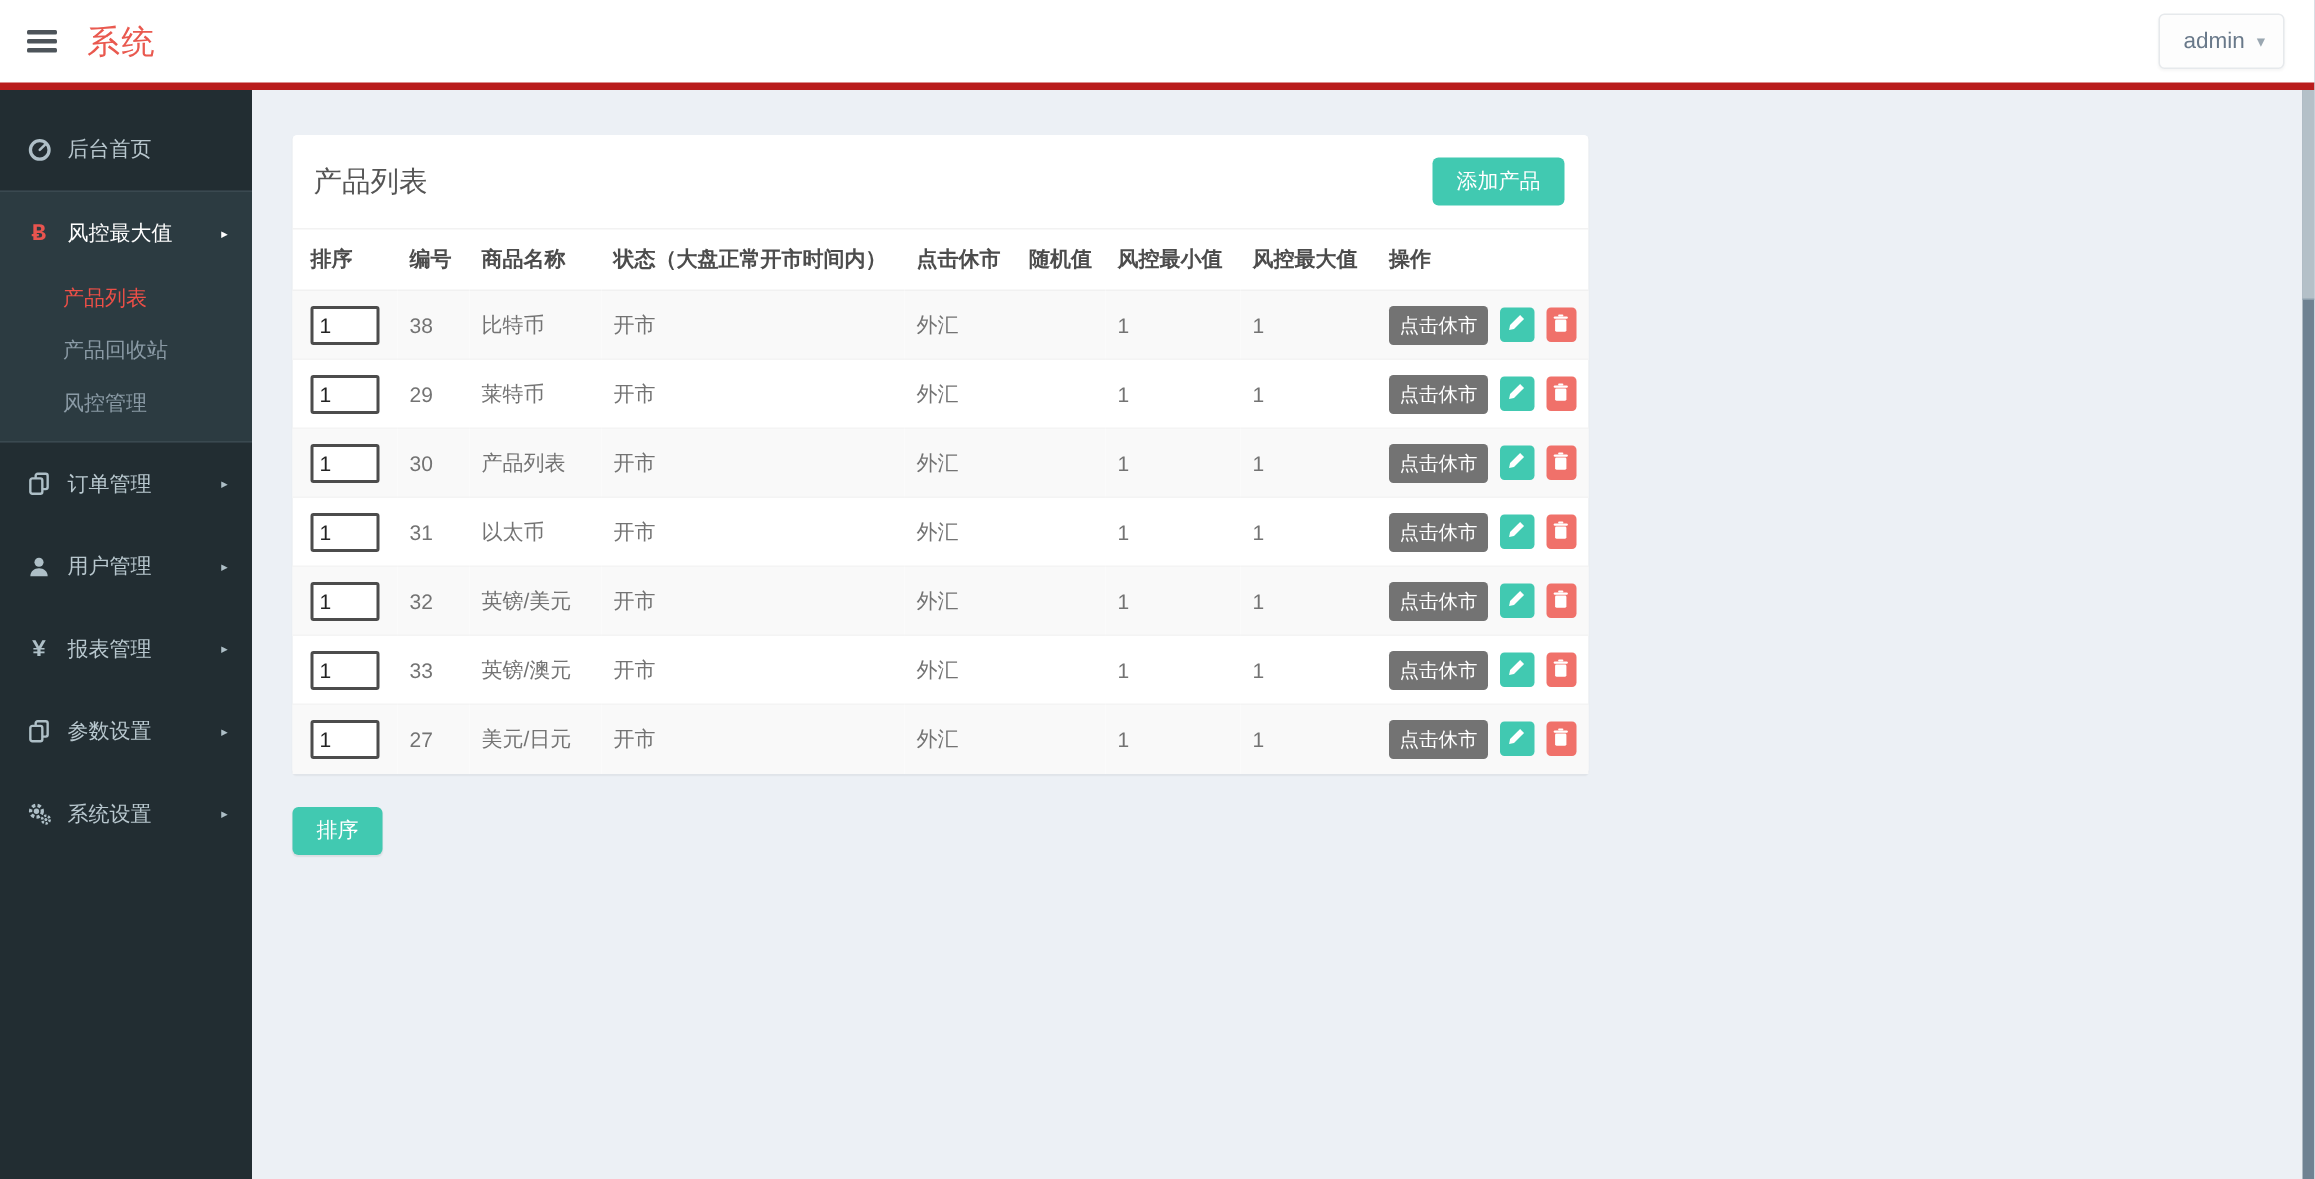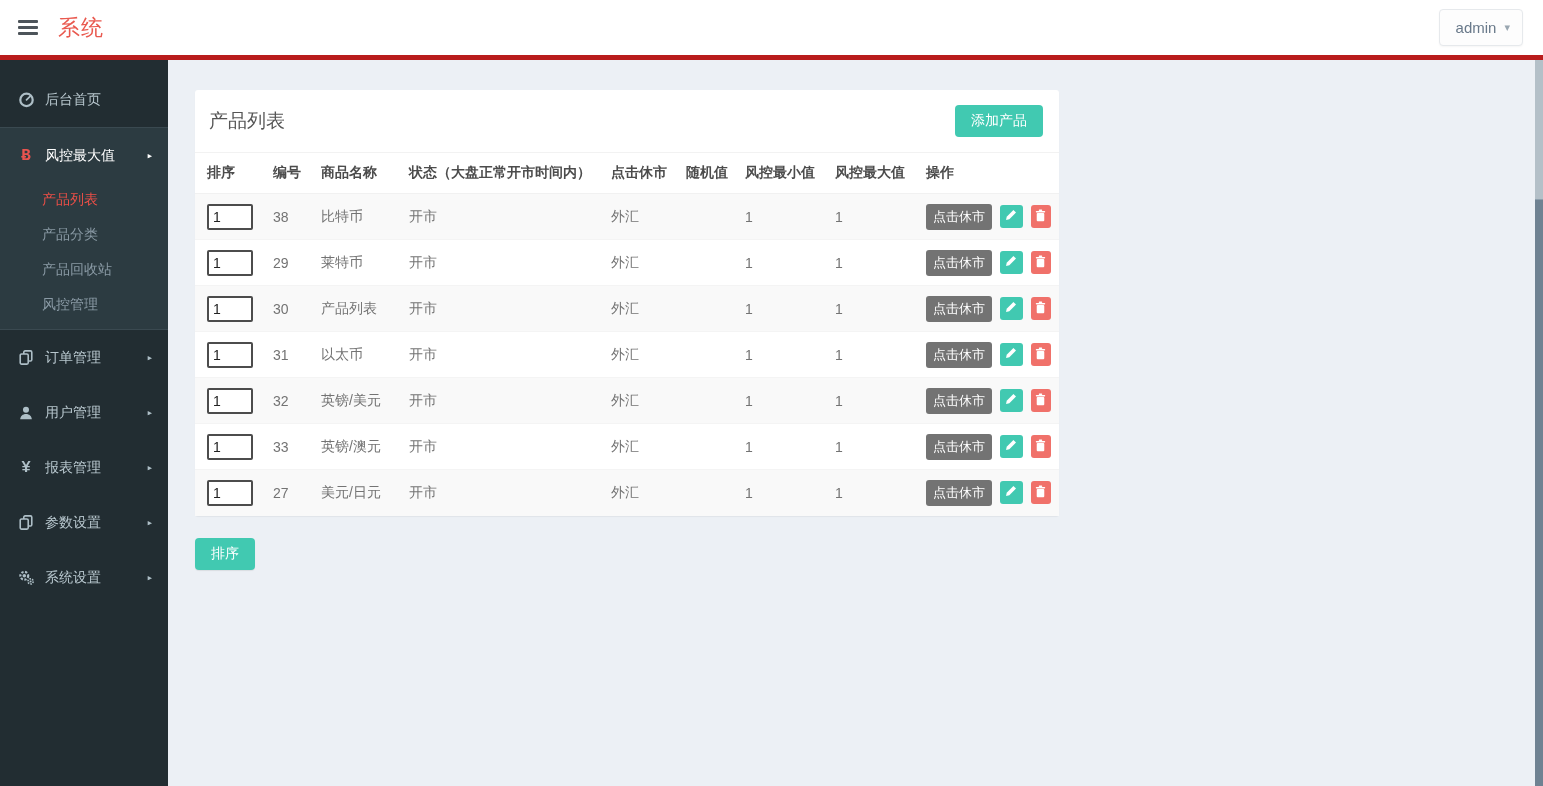--- a/index.html
+++ b/index.html
@@ -143,21 +143,20 @@
     </div>
 
     <div class="treeview">
       <div class="nav-item">
         <span class="nav-icon bitcoin">Ƀ</span>
         <span class="nav-label">风控最大值</span>
         <span class="arrow">▸</span>
       </div>
       <div class="submenu">
         <div class="subitem active">产品列表</div>
-        <div class="subitem">产品分类</div>
         <div class="subitem">产品回收站</div>
         <div class="subitem">风控管理</div>
       </div>
     </div>
 
     <div class="nav-item">
       <span class="nav-icon">
         <svg width="16" height="17" viewBox="0 0 18 18">
             <rect x="6.5" y="1.5" width="9" height="11.5" rx="1.5" fill="none" stroke="currentColor" stroke-width="1.8"></rect>
             <rect x="2.5" y="5" width="9" height="11.5" rx="1.5" fill="#222d32" stroke="currentColor" stroke-width="1.8"></rect>

